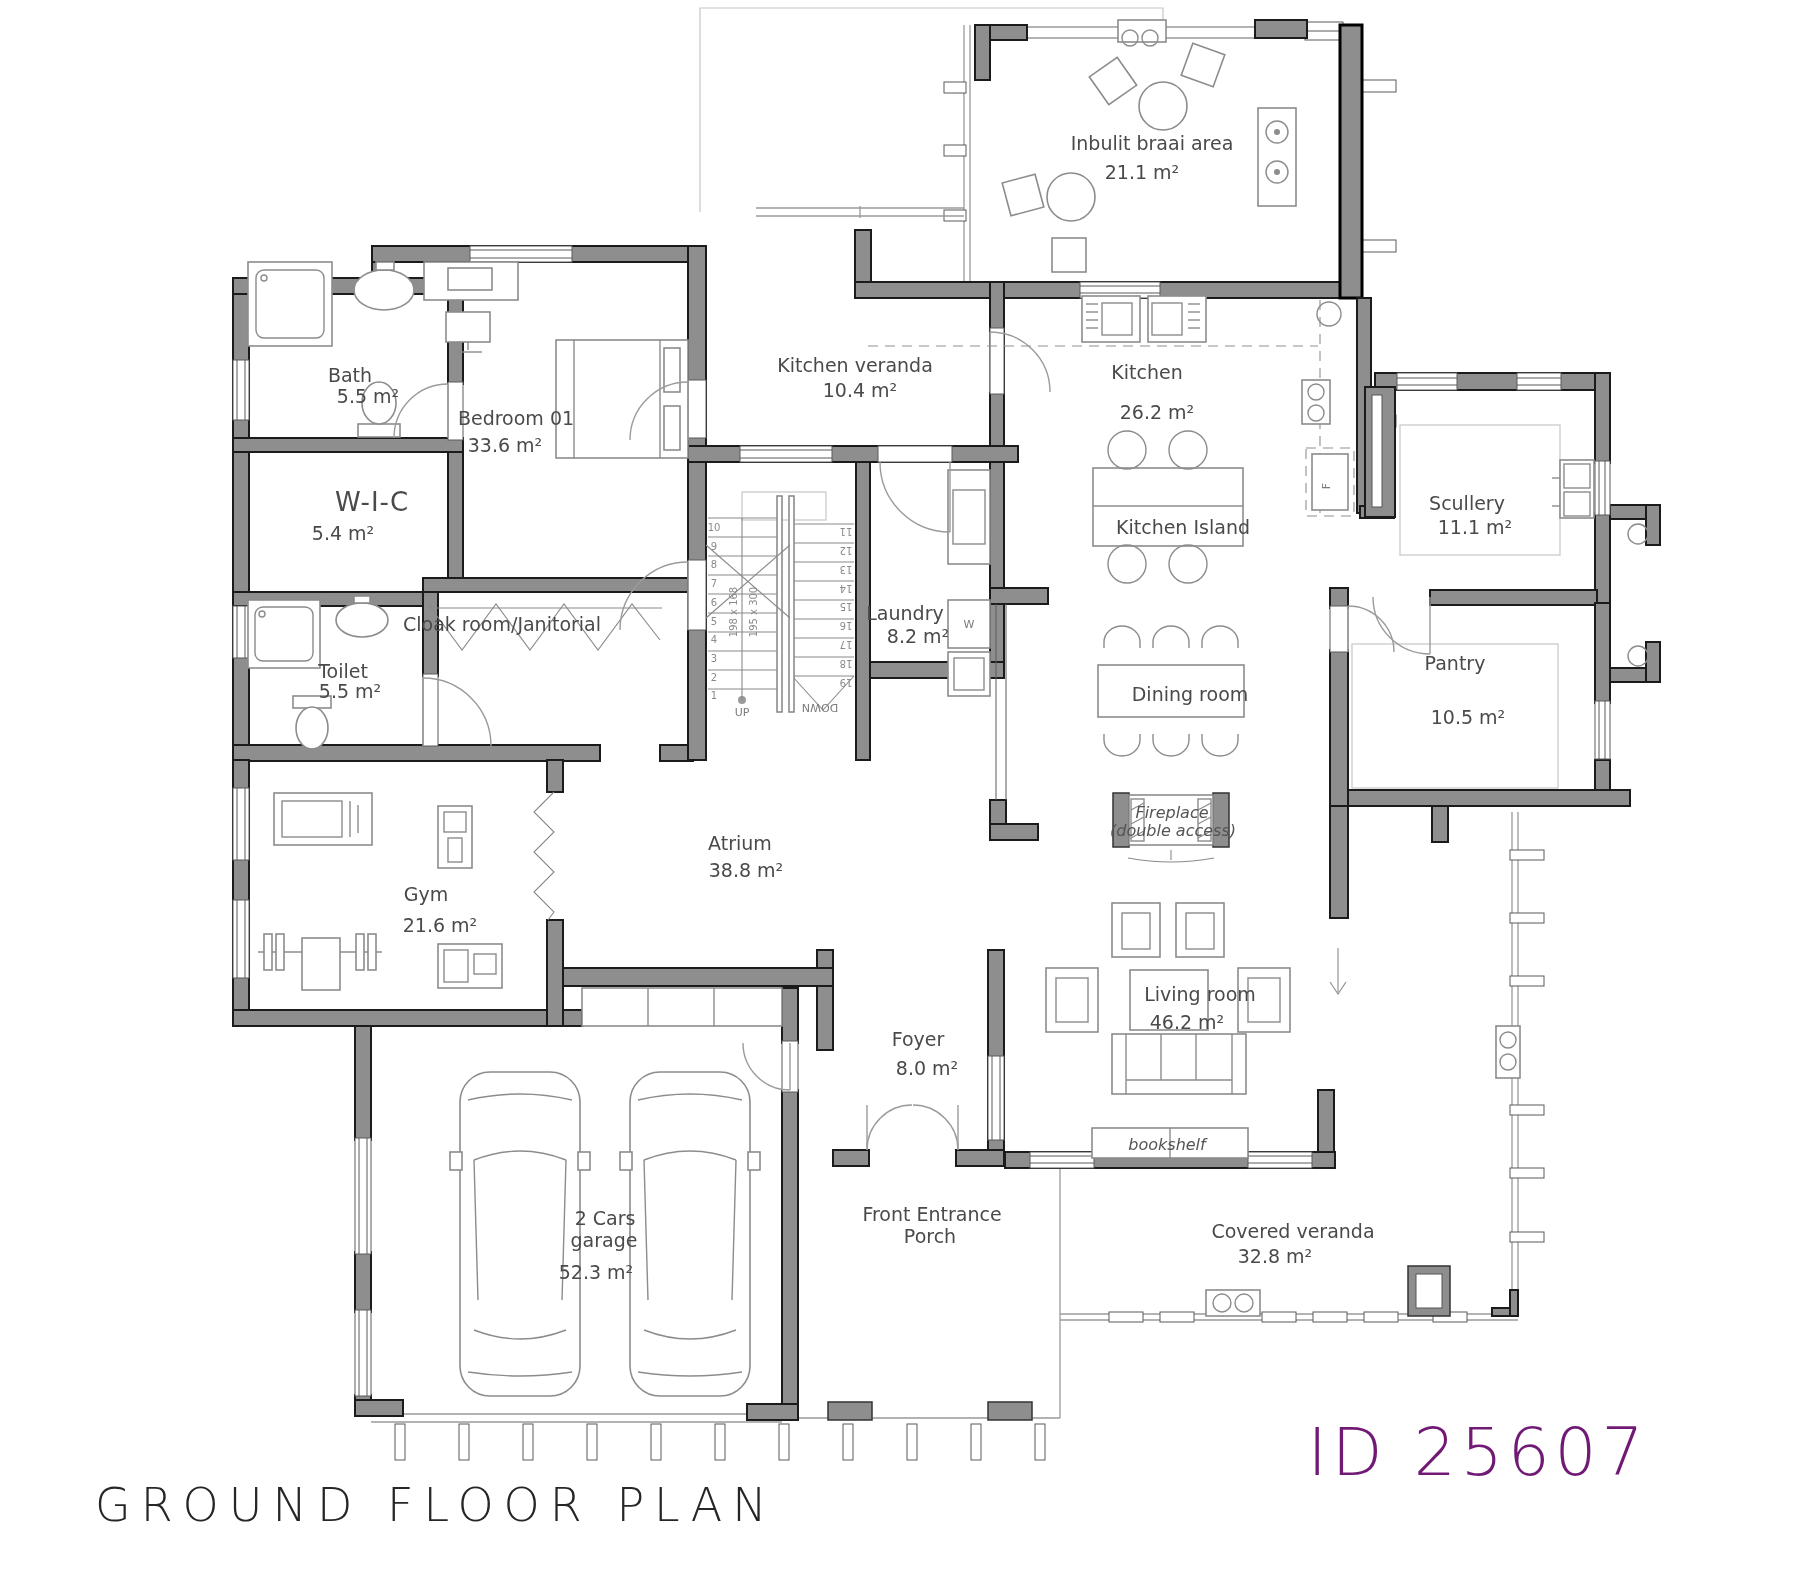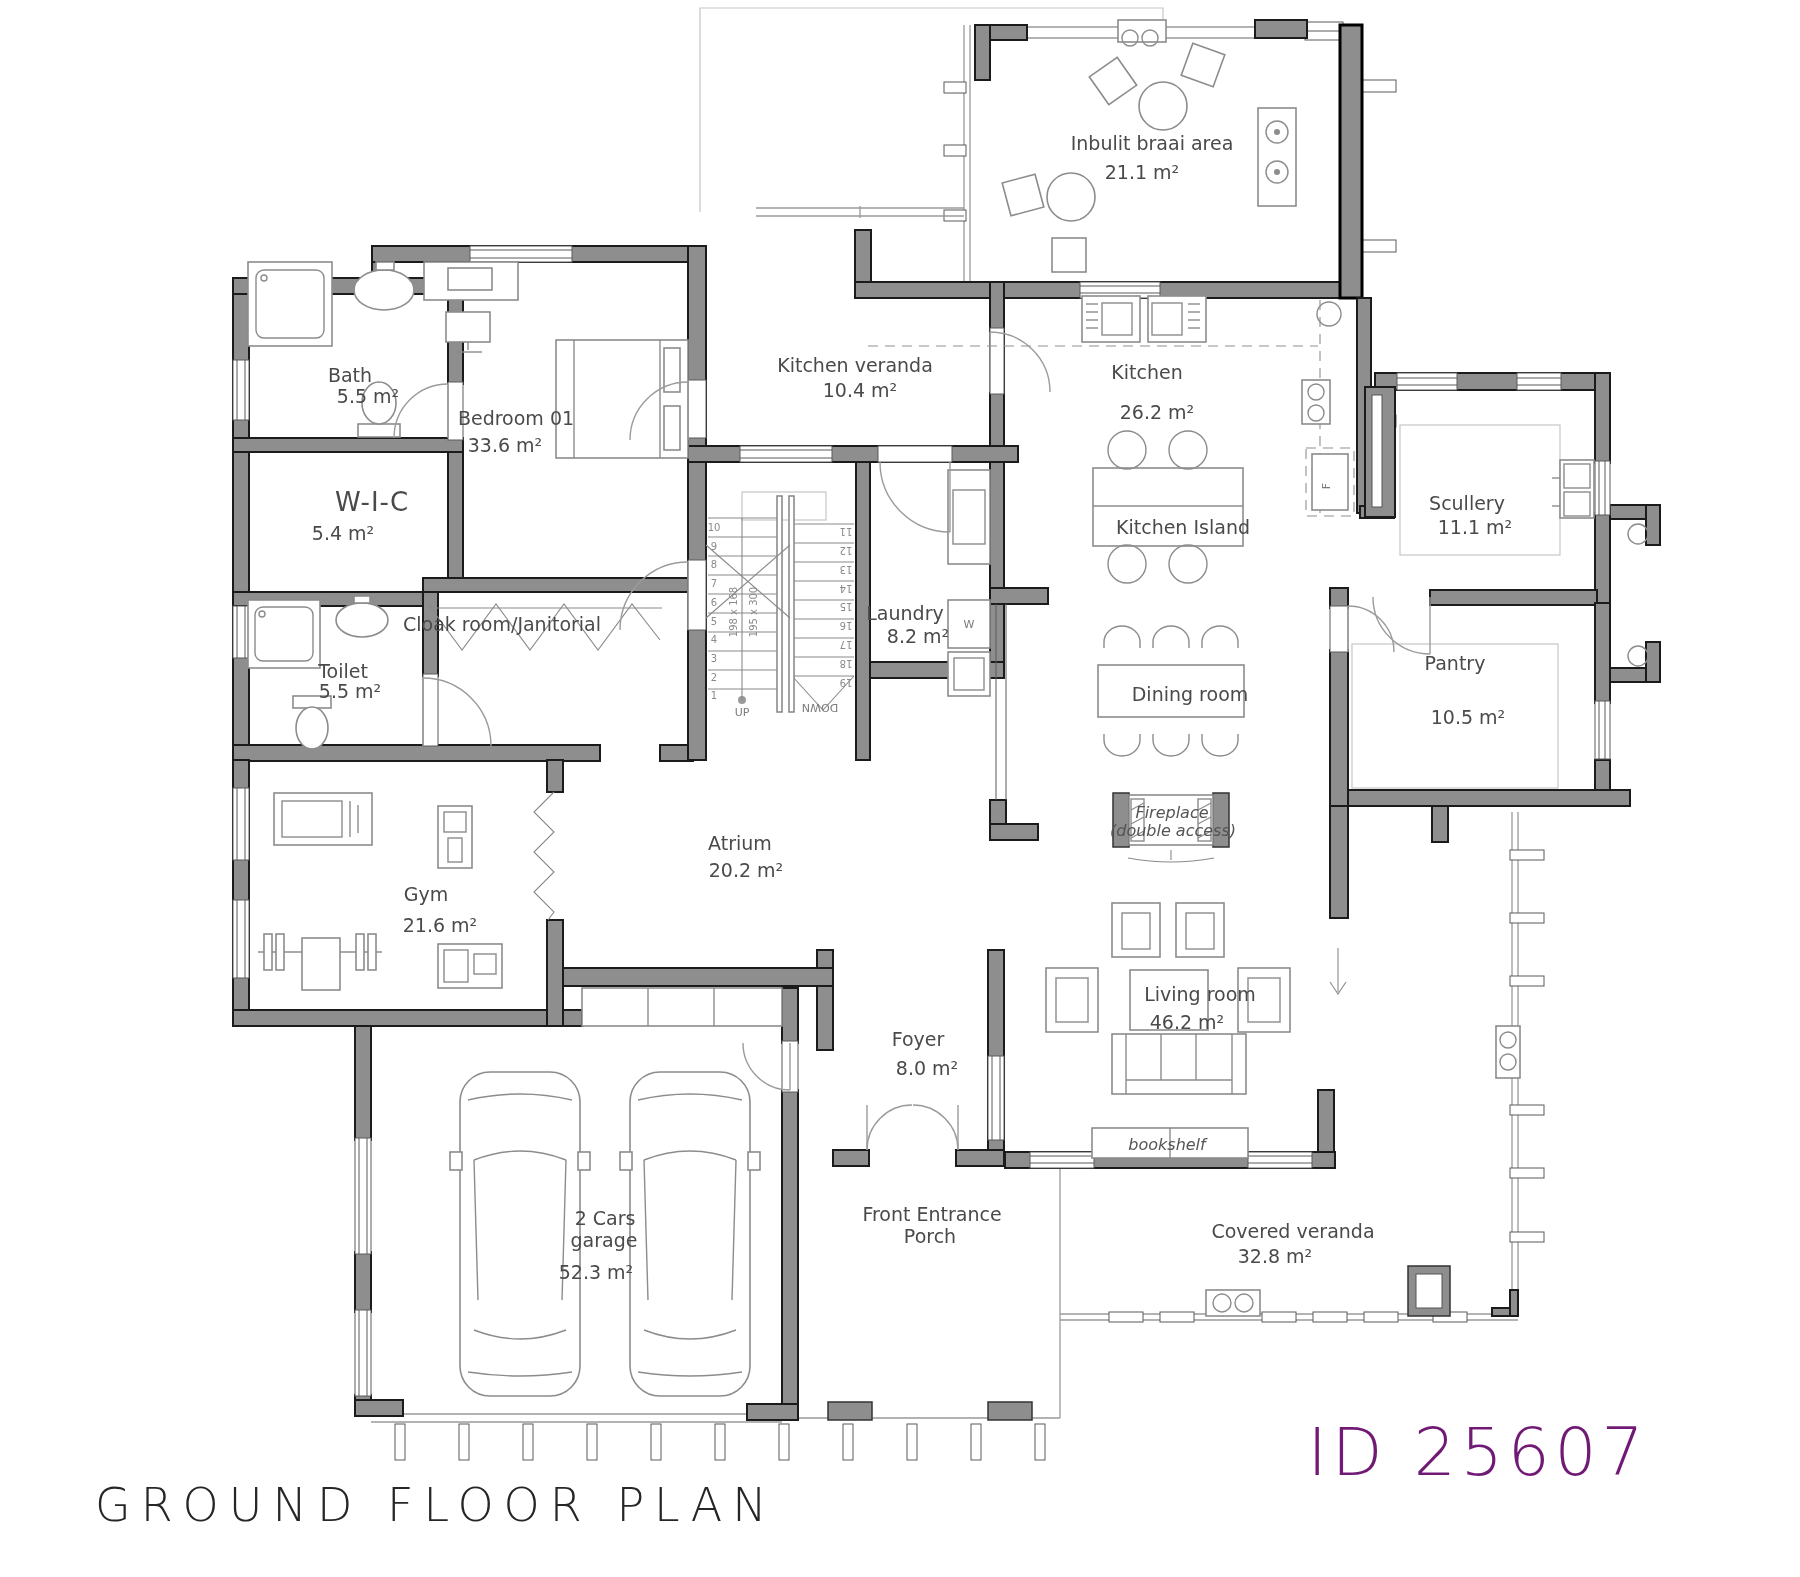--- a/index.html
+++ b/index.html
@@ -582,21 +582,21 @@
 
   <div class="lbl" style="left:1190px;top:694px;">Dining room</div>
 
   <div class="lbl italic" style="left:1172px;top:812px;">Fireplace</div>
   <div class="lbl italic" style="left:1173px;top:830px;">(double access)</div>
 
   <div class="lbl" style="left:426px;top:894px;">Gym</div>
   <div class="lbl" style="left:440px;top:925px;">21.6 m²</div>
 
   <div class="lbl" style="left:740px;top:843px;">Atrium</div>
-  <div class="lbl" style="left:746px;top:870px;">20.2 m²</div>
+  <div class="lbl" style="left:746px;top:870px;">38.8 m²</div>
 
   <div class="lbl" style="left:1200px;top:994px;">Living room</div>
   <div class="lbl" style="left:1187px;top:1022px;">46.2 m²</div>
 
   <div class="lbl italic" style="left:1167px;top:1144px;">bookshelf</div>
 
   <div class="lbl" style="left:918px;top:1039px;">Foyer</div>
   <div class="lbl" style="left:927px;top:1068px;">8.0 m²</div>
 
   <div class="lbl" style="left:932px;top:1214px;">Front Entrance</div>

